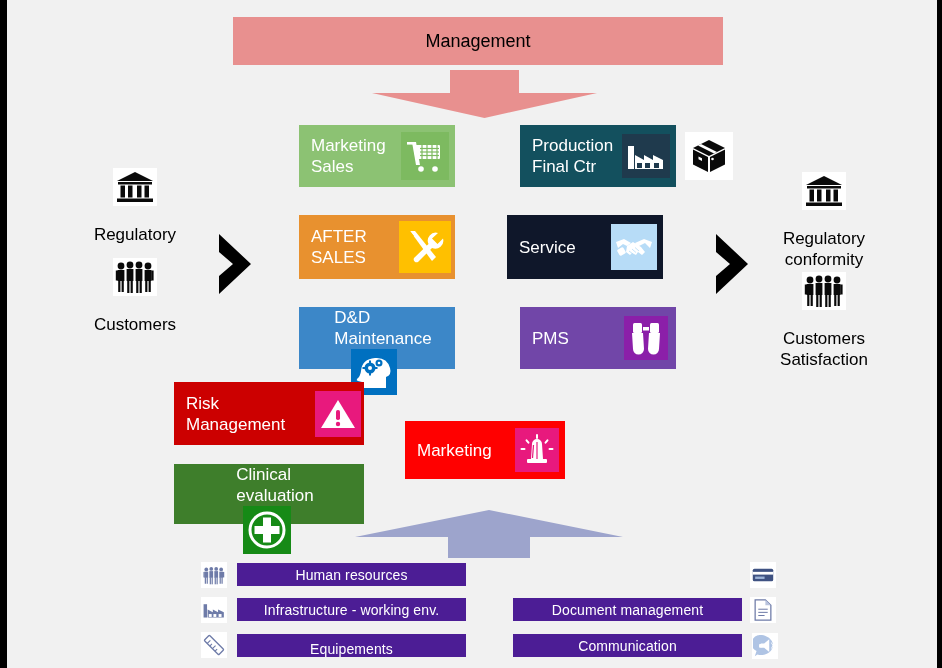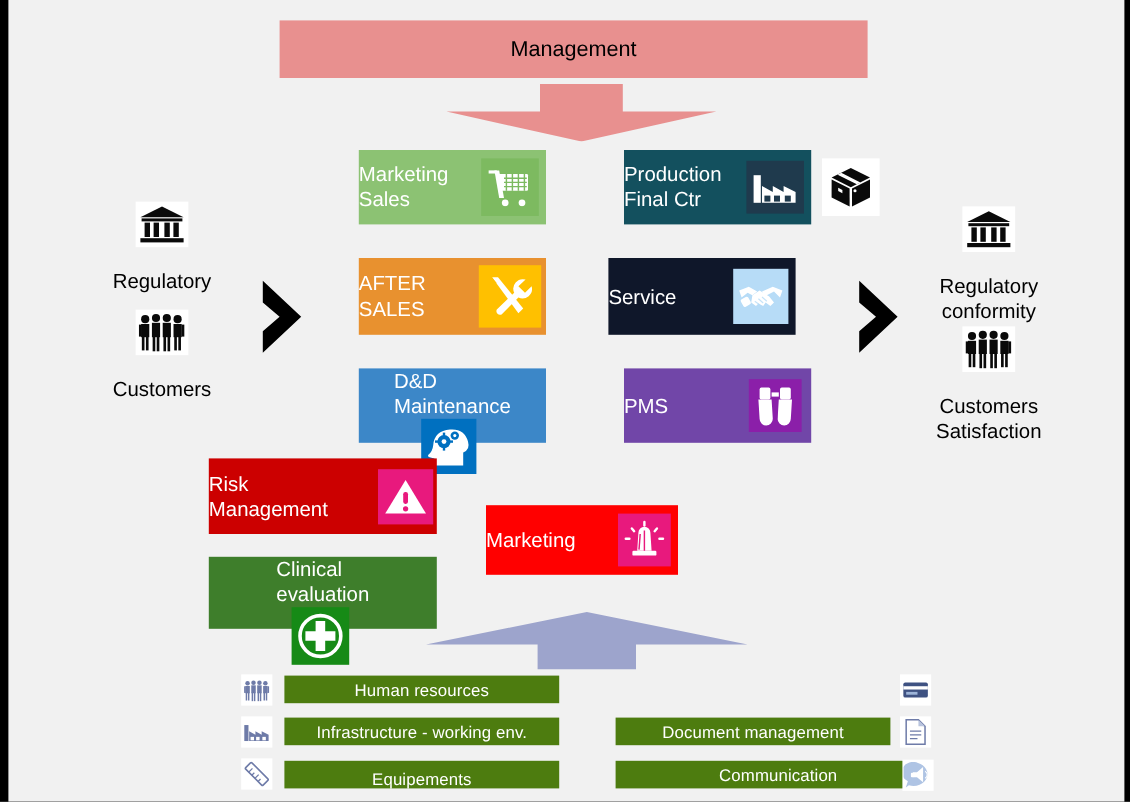--- a/index.html
+++ b/index.html
@@ -29,20 +29,21 @@
     position: absolute;
     display: flex;
     align-items: center;
     box-sizing: border-box;
   }
   .pbox .plabel {
     color: #FFFFFF;
     font-size: 17px;
     line-height: 21px;
     white-space: pre-line;
+    padding-left: 12px;
     flex: 1 1 auto;
   }
   .pbox .picon {
     flex: 0 0 auto;
     display: flex;
     align-items: center;
     justify-content: center;
   }
   .picon svg { display: block; }
 
@@ -81,21 +82,21 @@
     font-size: 17px;
     line-height: 21px;
     white-space: pre-line;
     margin-top: 18px;
   }
 
   
   .sbar {
     position: absolute;
     height: 23px;
-    background: #4d7c0f;
+    background: #4c1d95;
     display: flex; align-items: center; justify-content: center;
   }
   .sbar .sb-label {
     color: #FFFFFF; font-size: 14px; letter-spacing: .1px;
   }
   .sicon {
     position: absolute;
     width: 26px; height: 26px;
     background: #FFFFFF;
     display: flex; align-items: center; justify-content: center;
@@ -472,21 +473,21 @@
       <polygon points="1,1 14,1 21,8 21,27 1,27" fill="#FFFFFF" stroke="#6E7BA8" stroke-width="1.6"></polygon>
       <polygon points="14,1 21,8 14,8" fill="#B9C4DE"></polygon>
       <g stroke="#6E7BA8" stroke-width="1.3">
         <line x1="5" y1="13" x2="17" y2="13"></line>
         <line x1="5" y1="17" x2="17" y2="17"></line>
         <line x1="5" y1="21" x2="13" y2="21"></line>
       </g>
     </svg>
   </div>
 
-  <div class="sbar" style="left:506px; top:634px; width:229px;padding-left:21px;">
+  <div class="sbar" style="left:506px; top:634px; width:229px;">
     <span class="sb-label">Communication</span>
   </div>
   <div class="sicon" style="left:745px; top:633px;">
     <svg width="24" height="22" viewBox="0 0 28 26">
       <path d="M14 1 a13 11 0 1 1 -9 22 L2 25 L4 19 A11 10 0 0 1 14 1 Z" fill="#AFC4E4"></path>
       <g fill="#FFFFFF">
         <polygon points="9,10 13,10 19,5 19,20 13,15 9,15"></polygon>
         <rect x="7" y="10.5" width="3" height="4.5" rx="1"></rect>
       </g>
       <g stroke="#FFFFFF" stroke-width="1.1" fill="none">

